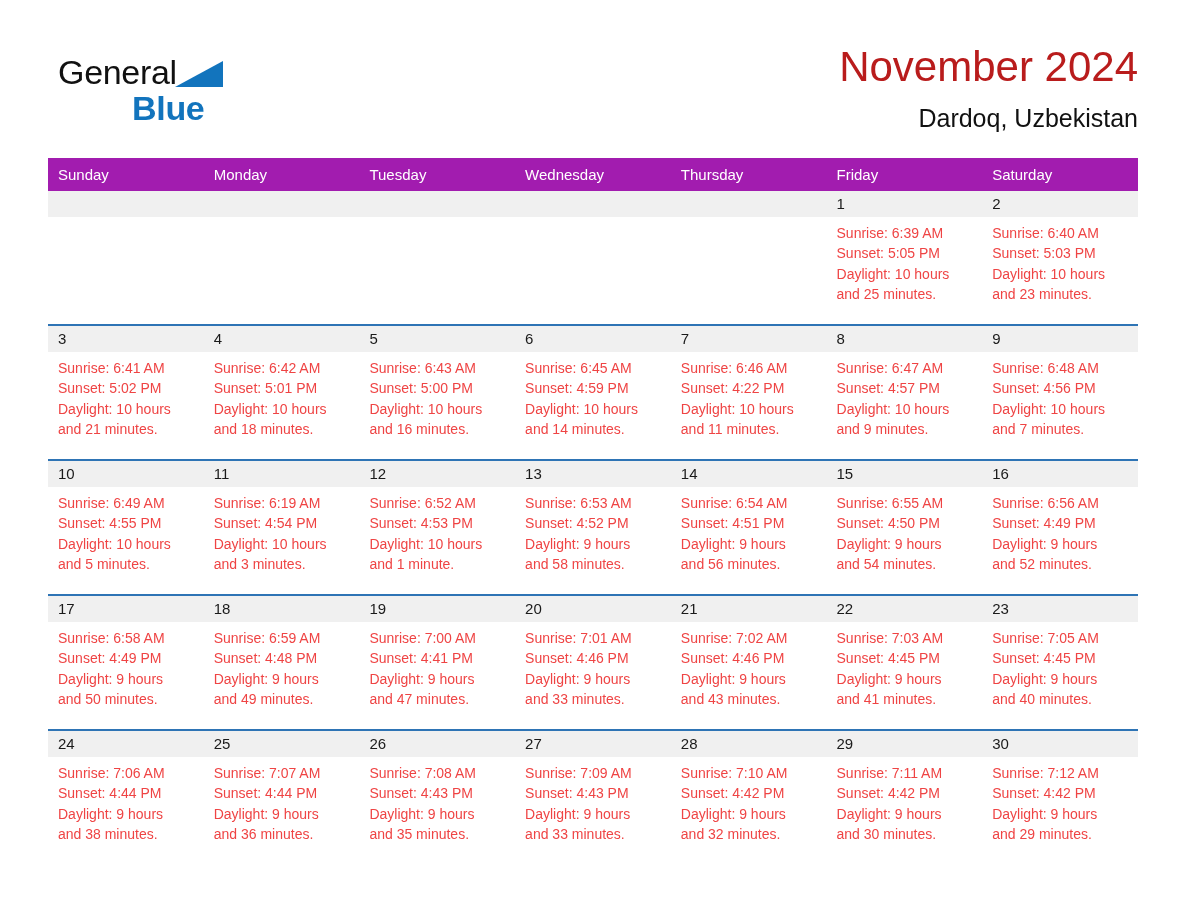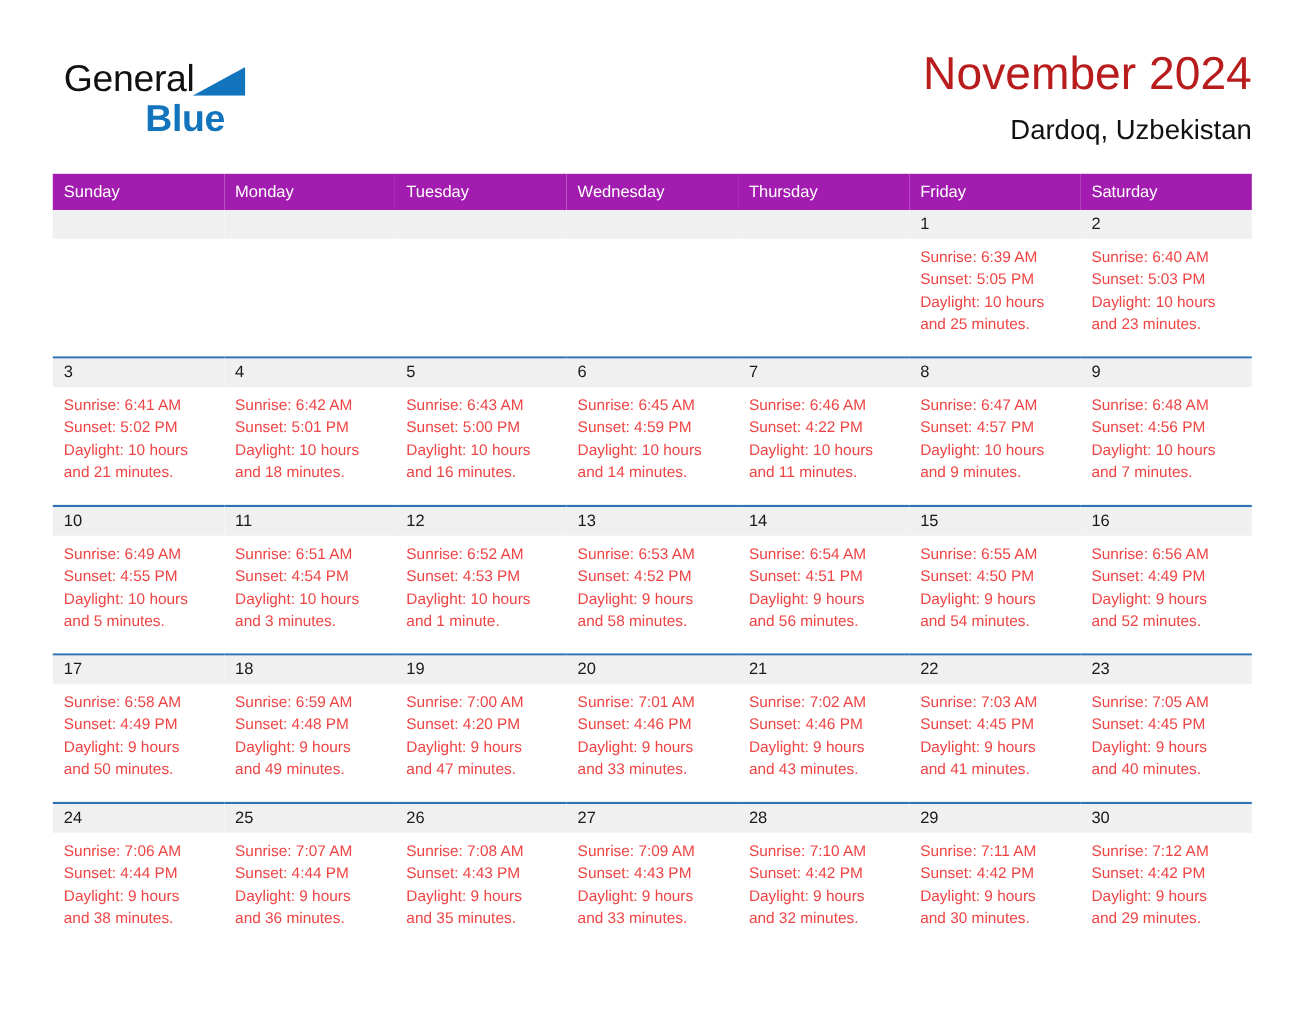--- a/index.html
+++ b/index.html
@@ -324,21 +324,21 @@
                 <div>Sunset: 4:55 PM</div>
                 <div>Daylight: 10 hours</div>
                 <div>and 5 minutes.</div>
               </div>
             </div>
           </td>
           <td>
             <div class="cell">
               <div class="daynum-band">11</div>
               <div class="cell-body">
-                <div>Sunrise: 6:51 AM</div>
+                <div>Sunrise: 6:19 AM</div>
                 <div>Sunset: 4:54 PM</div>
                 <div>Daylight: 10 hours</div>
                 <div>and 3 minutes.</div>
               </div>
             </div>
           </td>
           <td>
             <div class="cell">
               <div class="daynum-band">12</div>
               <div class="cell-body">
@@ -415,21 +415,21 @@
                 <div>Daylight: 9 hours</div>
                 <div>and 49 minutes.</div>
               </div>
             </div>
           </td>
           <td>
             <div class="cell">
               <div class="daynum-band">19</div>
               <div class="cell-body">
                 <div>Sunrise: 7:00 AM</div>
-                <div>Sunset: 4:20 PM</div>
+                <div>Sunset: 4:41 PM</div>
                 <div>Daylight: 9 hours</div>
                 <div>and 47 minutes.</div>
               </div>
             </div>
           </td>
           <td>
             <div class="cell">
               <div class="daynum-band">20</div>
               <div class="cell-body">
                 <div>Sunrise: 7:01 AM</div>

